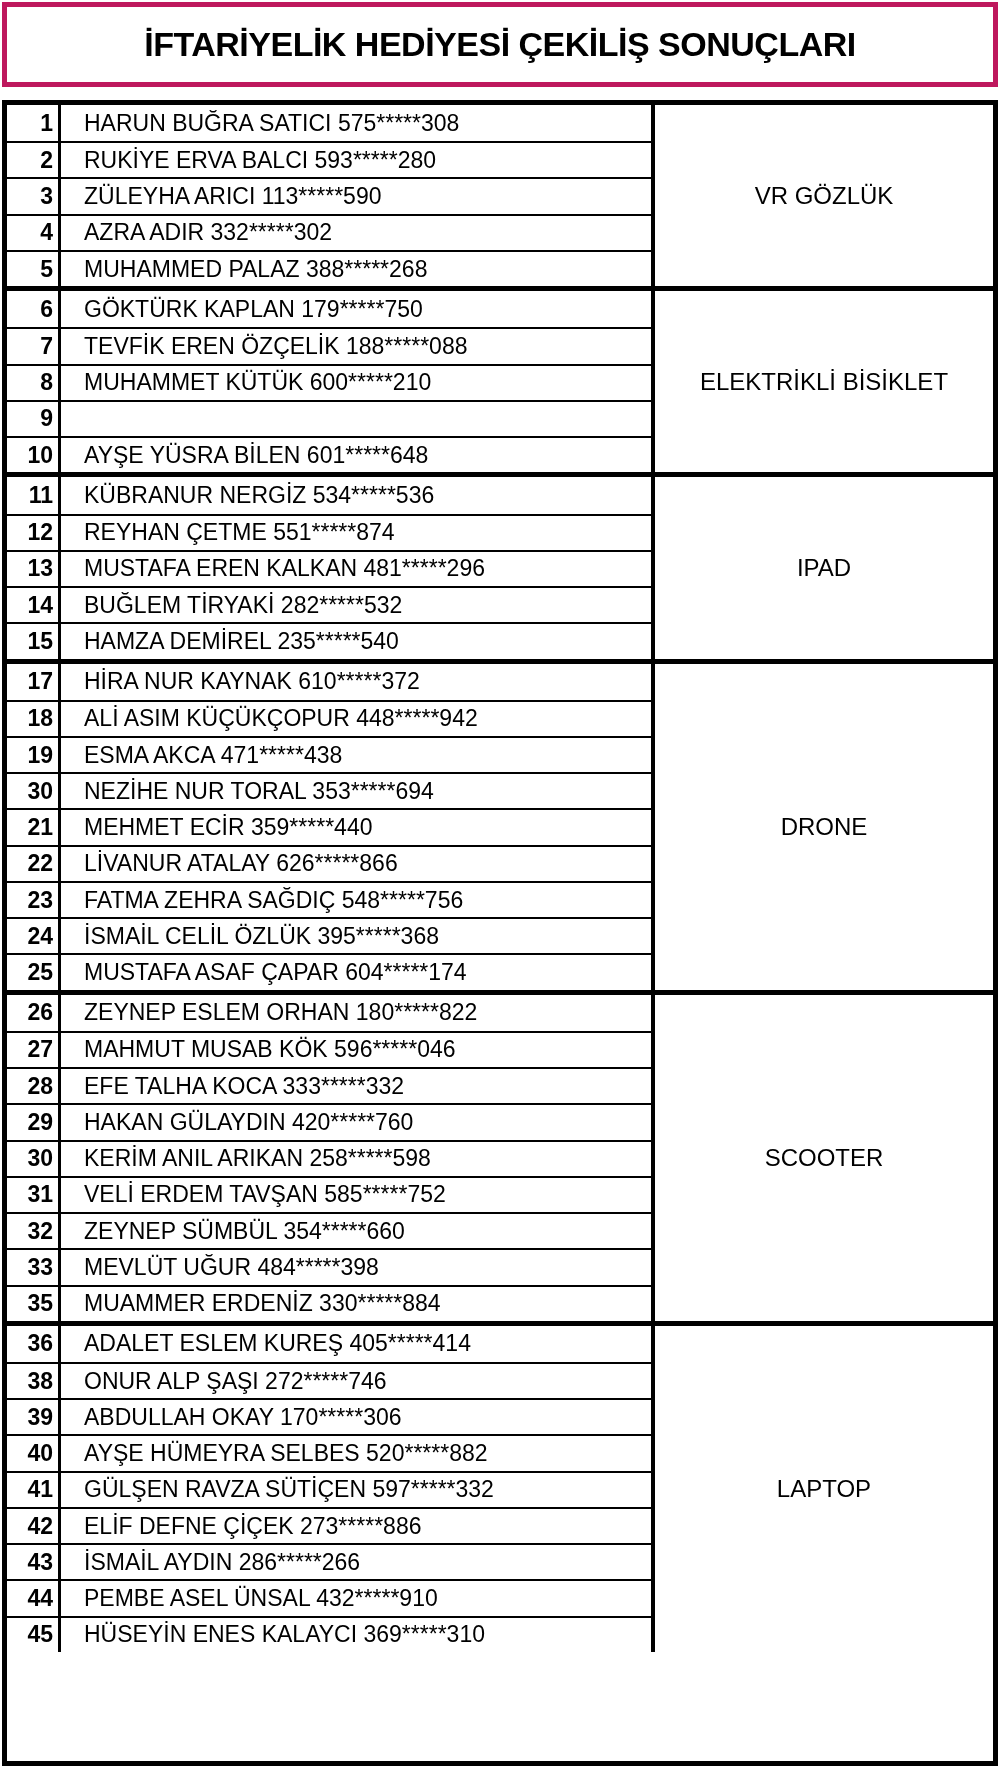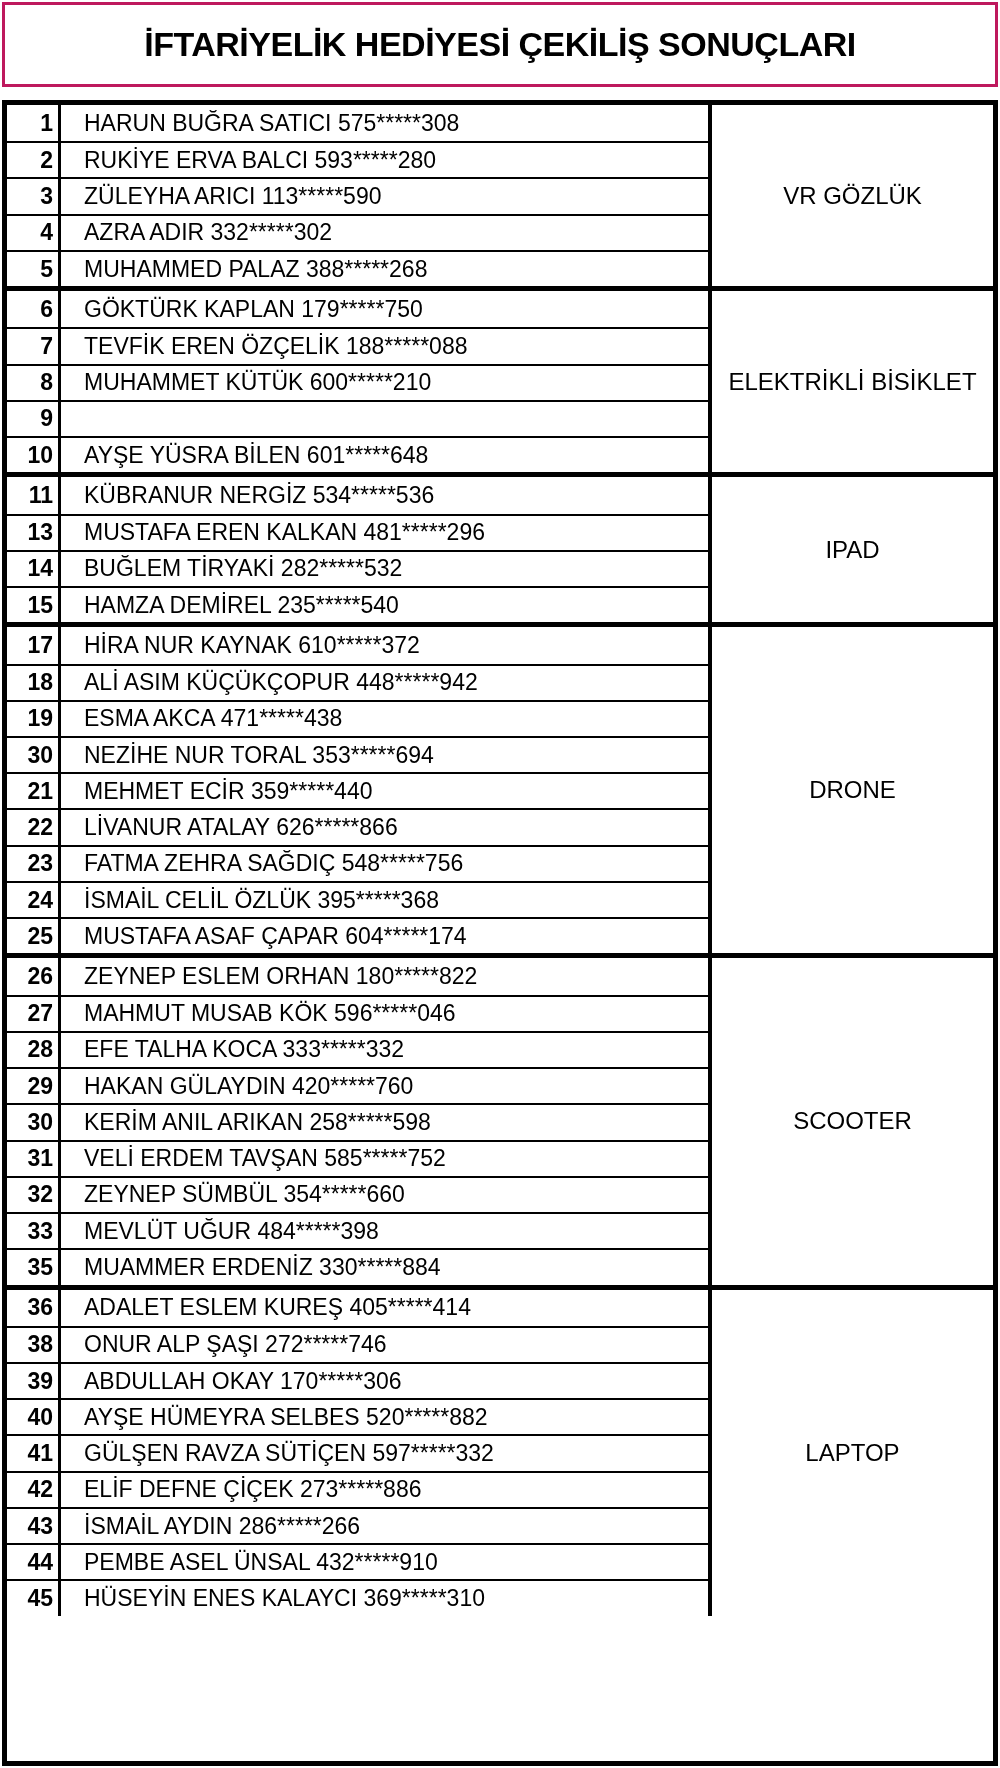--- a/index.html
+++ b/index.html
@@ -9,21 +9,21 @@
     height: 1768px;
     background: #ffffff;
     color: #000000;
     font-family: "Liberation Sans", sans-serif;
     overflow: hidden;
   }
   .title-box {
     position: absolute;
     left: 2px; top: 2px;
     width: 996px; height: 85px;
-    border: 3px solid #be185d;
+    border: 5px solid #be185d;
     box-sizing: border-box;
     display: flex; align-items: center; justify-content: center;
   }
   .title {
     font-weight: bold;
     font-size: 34px;
     letter-spacing: -0.5px;
     white-space: nowrap;
   }
   .table {
@@ -57,21 +57,21 @@
     flex: none;
   }
   .name {
     flex: 1;
     padding-left: 23px;
     font-size: 23px;
     white-space: nowrap;
     overflow: hidden;
   }
   .prize {
-    width: 285px;
+    width: 342px;
     border-left: 4px solid #000;
     box-sizing: border-box;
     display: flex; align-items: center; justify-content: center;
     font-size: 24px;
     flex: none;
     text-align: center;
   }
 </style>
 </head>
 <body>
@@ -130,20 +130,24 @@
         </div>
         <div class="prize">ELEKTRİKLİ BİSİKLET</div>
       </div>
       <div class="group">
         <div class="rows">
           <div class="row">
             <div class="num">11</div>
             <div class="name">KÜBRANUR NERGİZ 534*****536</div>
           </div>
           <div class="row">
+            <div class="num">12</div>
+            <div class="name">REYHAN ÇETME 551*****874</div>
+          </div>
+          <div class="row">
             <div class="num">13</div>
             <div class="name">MUSTAFA EREN KALKAN 481*****296</div>
           </div>
           <div class="row">
             <div class="num">14</div>
             <div class="name">BUĞLEM TİRYAKİ 282*****532</div>
           </div>
           <div class="row">
             <div class="num">15</div>
             <div class="name">HAMZA DEMİREL 235*****540</div>

